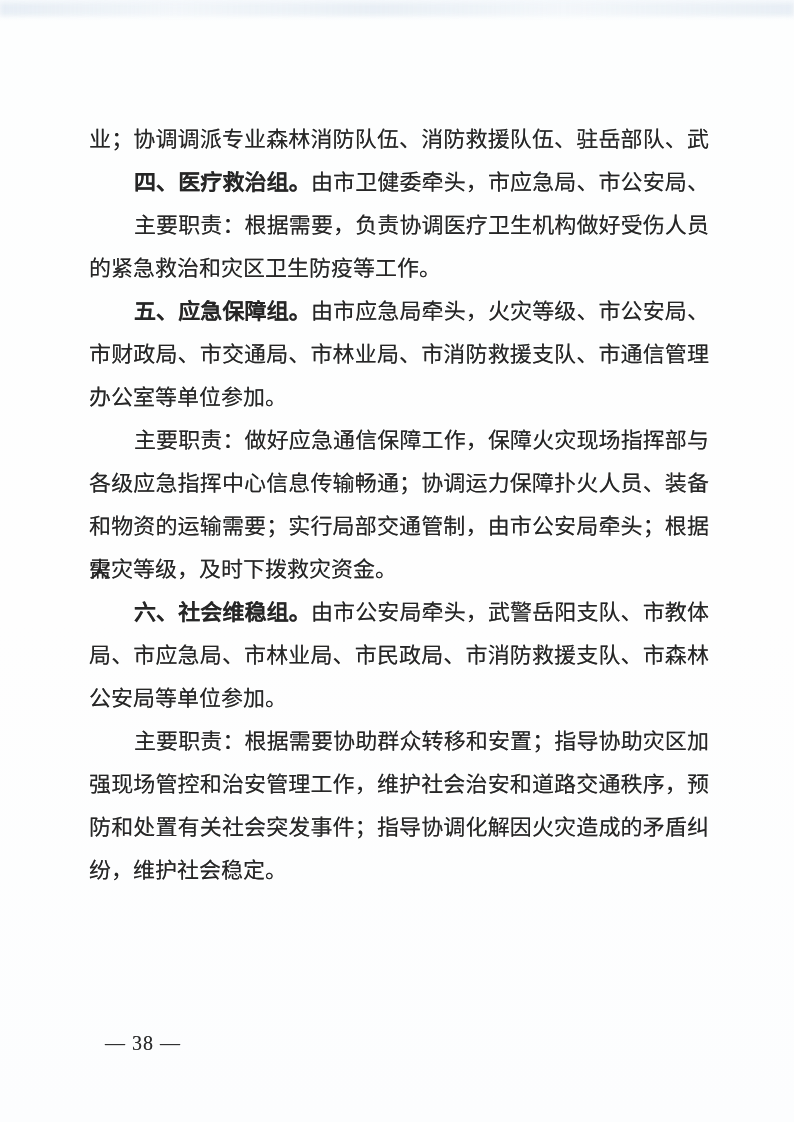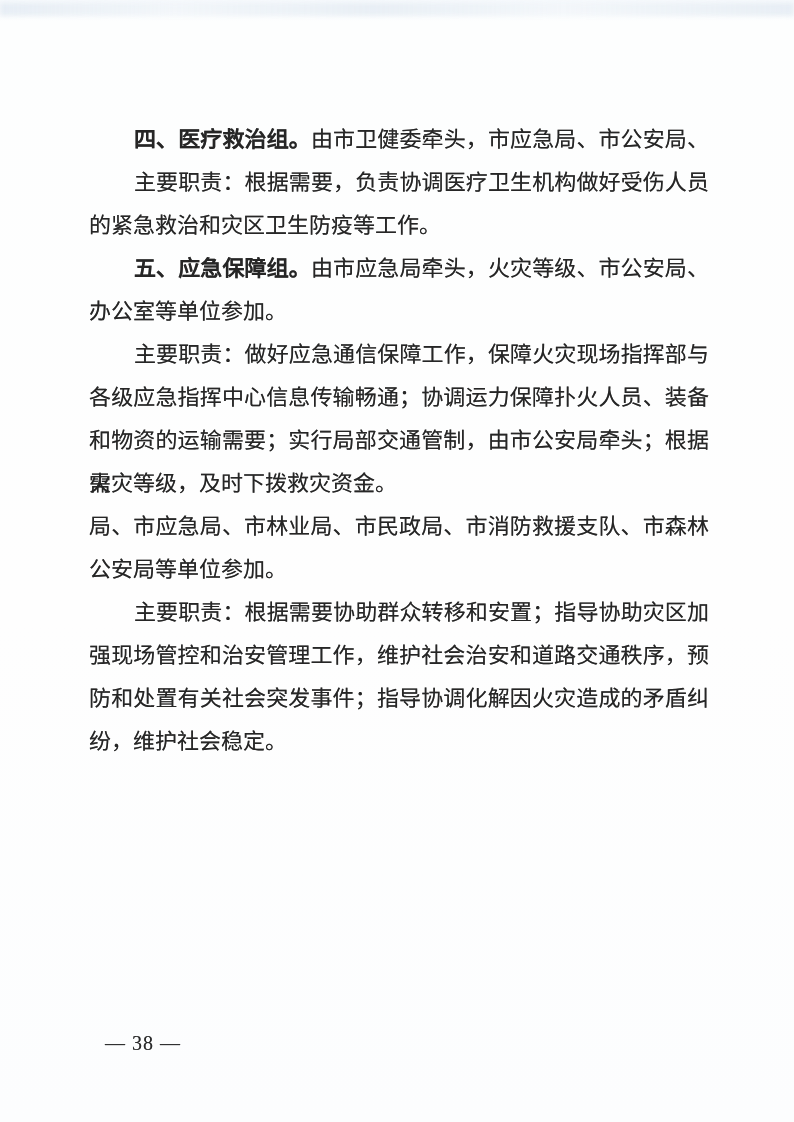--- a/index.html
+++ b/index.html
@@ -58,29 +58,32 @@
     text-shadow:0 0 0.4px rgba(20,20,20,0.5);
   }
 </style>
 </head>
 <body>
 
 <div class="page">
   <div class="scan-band"></div>
 
   <div class="doc-body">
+      <div class="line j"><span class="tx">业；协调调派专业森林消防队伍、消防救援队伍、驻岳部队、武</span></div>
       <div class="line j ind"><span class="hd">四、医疗救治组。</span><span class="tx">由市卫健委牵头，市应急局、市公安局、</span></div>
       <div class="line j ind"><span class="tx">主要职责：根据需要，负责协调医疗卫生机构做好受伤人员</span></div>
       <div class="line"><span class="tx">的紧急救治和灾区卫生防疫等工作。</span></div>
       <div class="line j ind"><span class="hd">五、应急保障组。</span><span class="tx">由市应急局牵头，火灾等级、市公安局、</span></div>
+      <div class="line j"><span class="tx">市财政局、市交通局、市林业局、市消防救援支队、市通信管理</span></div>
       <div class="line"><span class="tx">办公室等单位参加。</span></div>
       <div class="line j ind"><span class="tx">主要职责：做好应急通信保障工作，保障火灾现场指挥部与</span></div>
       <div class="line j"><span class="tx">各级应急指挥中心信息传输畅通；协调运力保障扑火人员、装备</span></div>
       <div class="line j"><span class="tx">和物资的运输需要；实行局部交通管制，由市公安局牵头；根据需</span></div>
       <div class="line"><span class="tx">火灾等级，及时下拨救灾资金。</span></div>
+      <div class="line j ind"><span class="hd">六、社会维稳组。</span><span class="tx">由市公安局牵头，武警岳阳支队、市教体</span></div>
       <div class="line j"><span class="tx">局、市应急局、市林业局、市民政局、市消防救援支队、市森林</span></div>
       <div class="line"><span class="tx">公安局等单位参加。</span></div>
       <div class="line j ind"><span class="tx">主要职责：根据需要协助群众转移和安置；指导协助灾区加</span></div>
       <div class="line j"><span class="tx">强现场管控和治安管理工作，维护社会治安和道路交通秩序，预</span></div>
       <div class="line j"><span class="tx">防和处置有关社会突发事件；指导协调化解因火灾造成的矛盾纠</span></div>
       <div class="line"><span class="tx">纷，维护社会稳定。</span></div>
     </div>
 
   <div class="pageno">— 38 —</div>
 </div>

